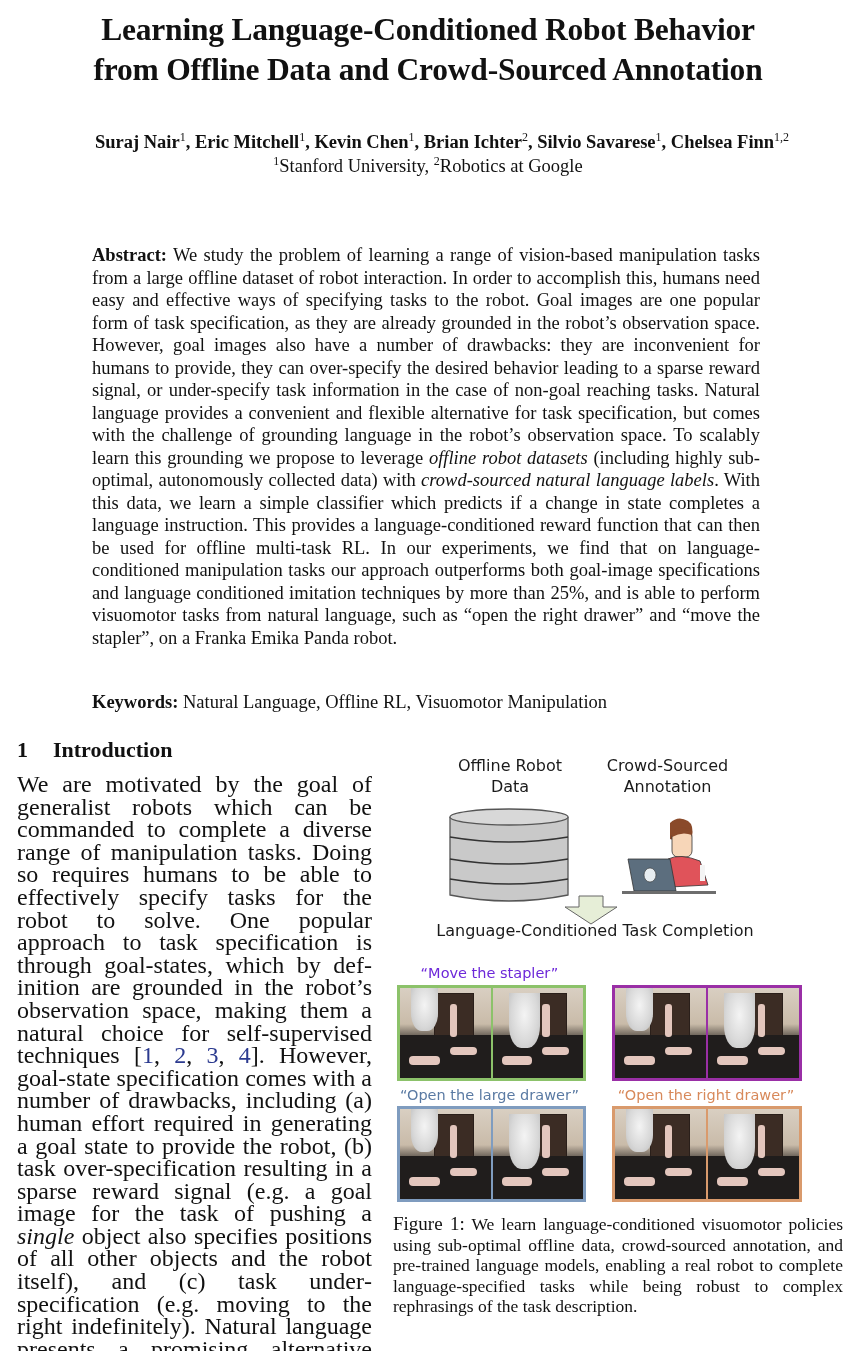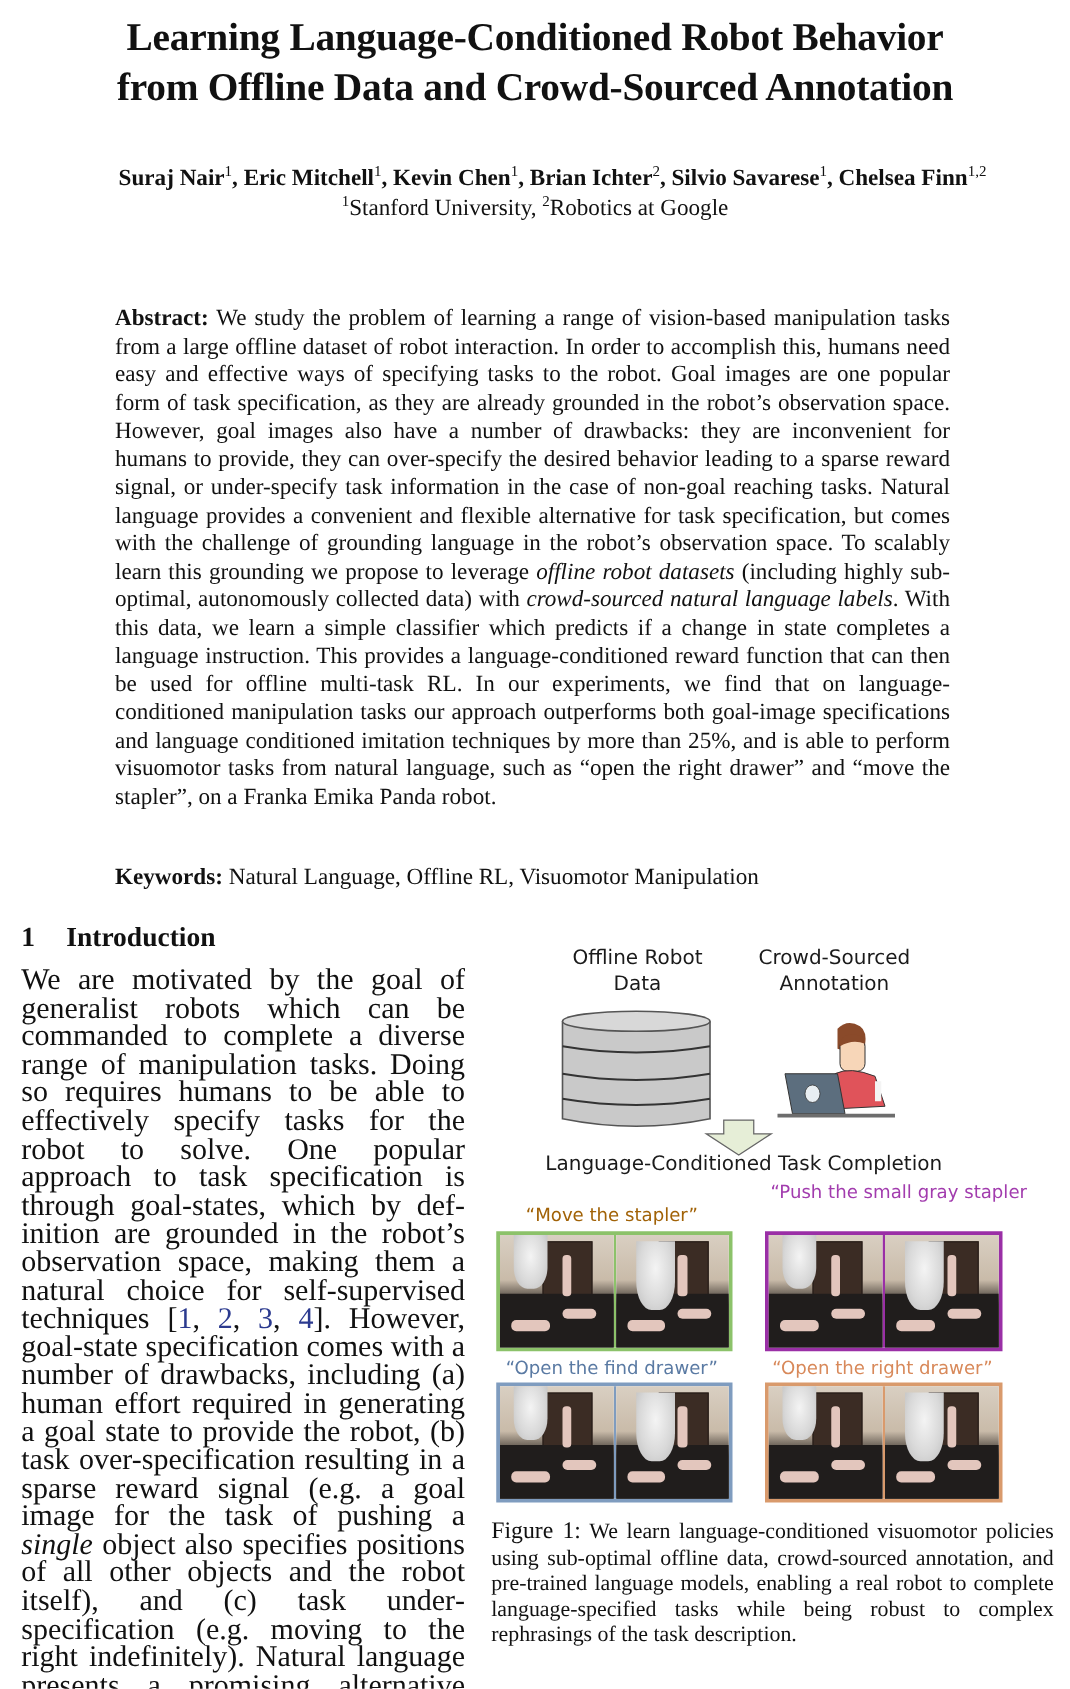--- a/index.html
+++ b/index.html
@@ -99,25 +99,24 @@
     <ellipse cx="30" cy="60" rx="6" ry="7" fill="#e8eef2" stroke="#333" stroke-width="0.6"></ellipse>
     <rect x="2" y="76" width="94" height="3" fill="#6d6d6d"></rect>
   </svg>
 
   <svg style="position:absolute; left:168px; top:150px;" width="56" height="30" viewBox="0 0 56 30">
     <path d="M16 1 L40 1 L40 12 L54 12 L28 29 L2 12 L16 12 Z" fill="#e6eed7" stroke="#666" stroke-width="1"></path>
   </svg>
 
   <div class="fig-label" style="left:0px; top:175px; width:400px;">Language-Conditioned Task Completion</div>
 
-  <div class="panel-caption" style="left:2px; top:219px; width:185px; color:#a16207;">“Move the stapler”</div>
+  <div class="panel-caption" style="left:2px; top:219px; width:185px; color:#6d28d9;">“Move the stapler”</div>
   <div class="panel-caption" style="left:190px; top:200px; width:268px; color:#a23cae;">
-    <div>“Push the small gray stapler</div>
-  </div>
-  <div class="panel-caption" style="left:2px; top:341px; width:185px; color:#5a7aa3;">“Open the find drawer”</div>
+  </div>
+  <div class="panel-caption" style="left:2px; top:341px; width:185px; color:#5a7aa3;">“Open the large drawer”</div>
   <div class="panel-caption" style="left:214px; top:341px; width:194px; color:#d8895a;">“Open the right drawer”</div>
 
   <div class="panel" style="left:2px; top:240px; width:189px; height:96px; border-color:#8cc26a;">
     <div class="photo">
         <div class="cabinet"></div>
         <div class="desk"></div>
         <div class="towel1"></div>
         <div class="towel2"></div>
         <div class="towel3"></div>
         <div class="robot"></div>

